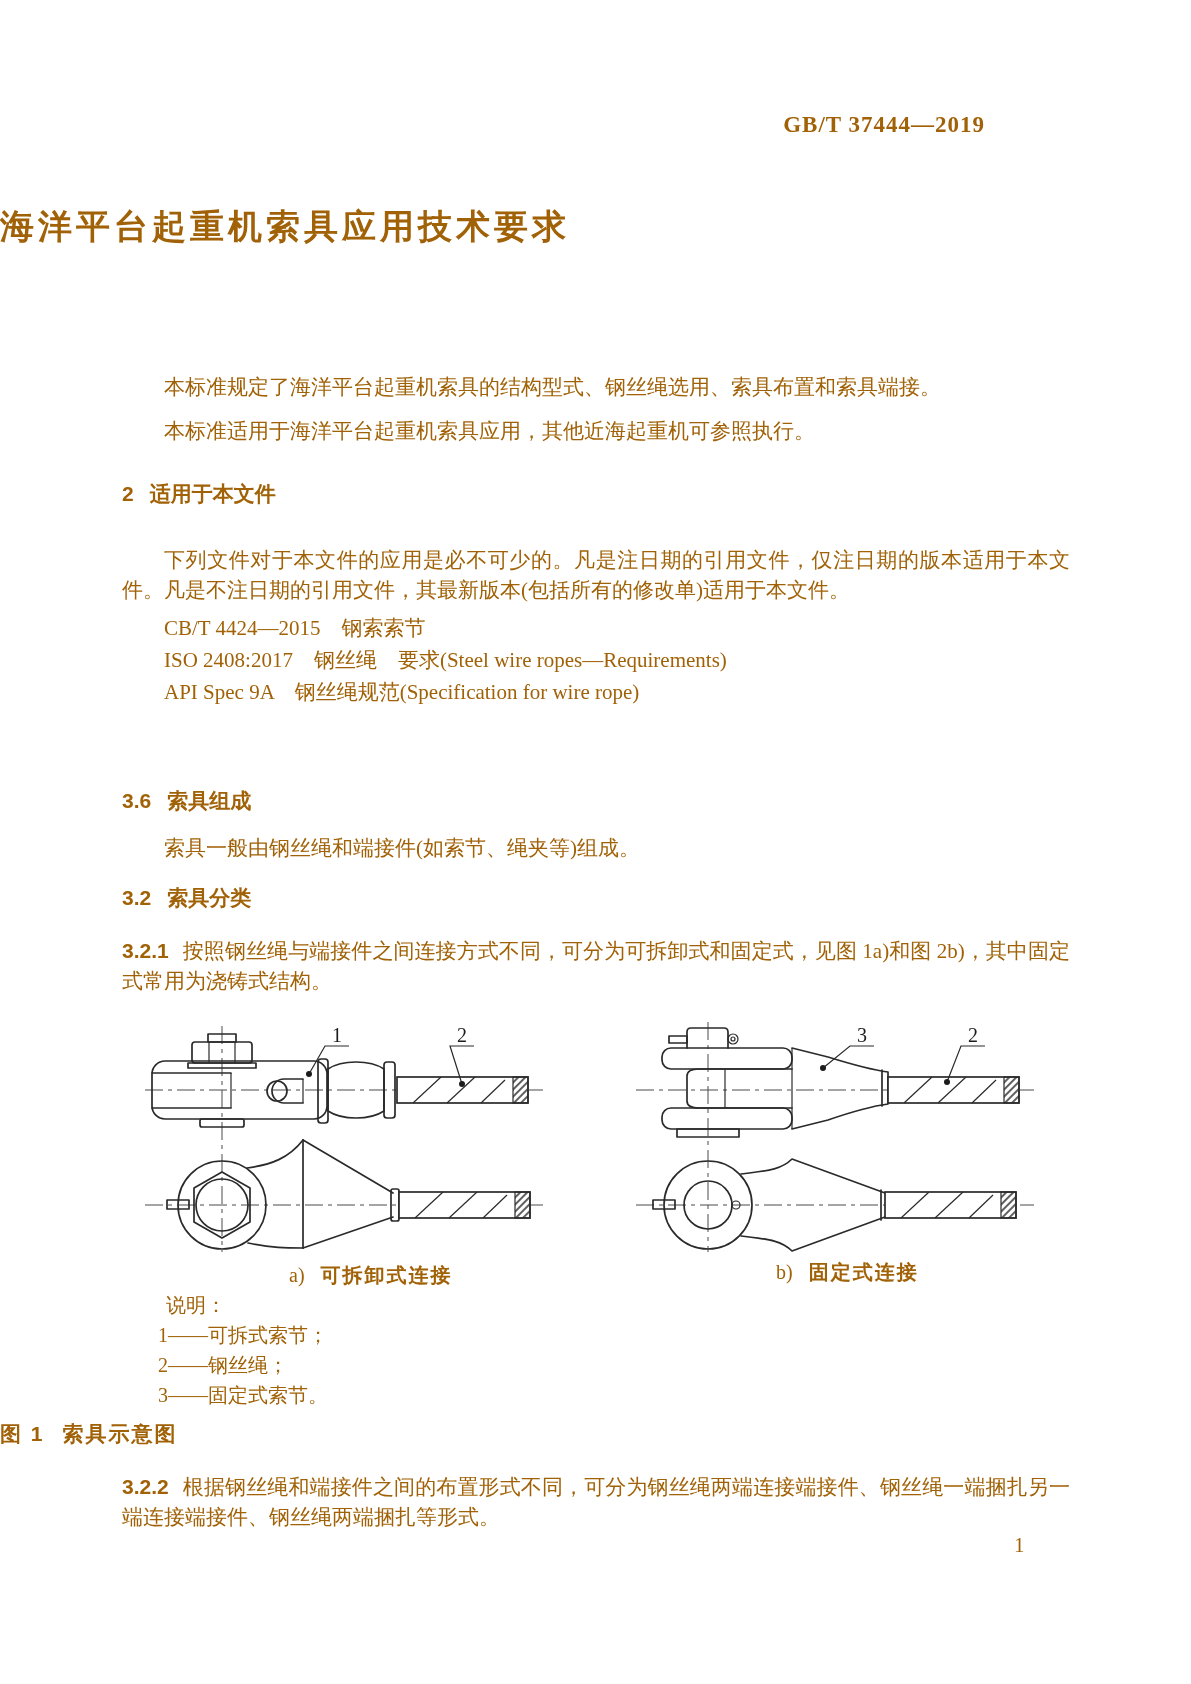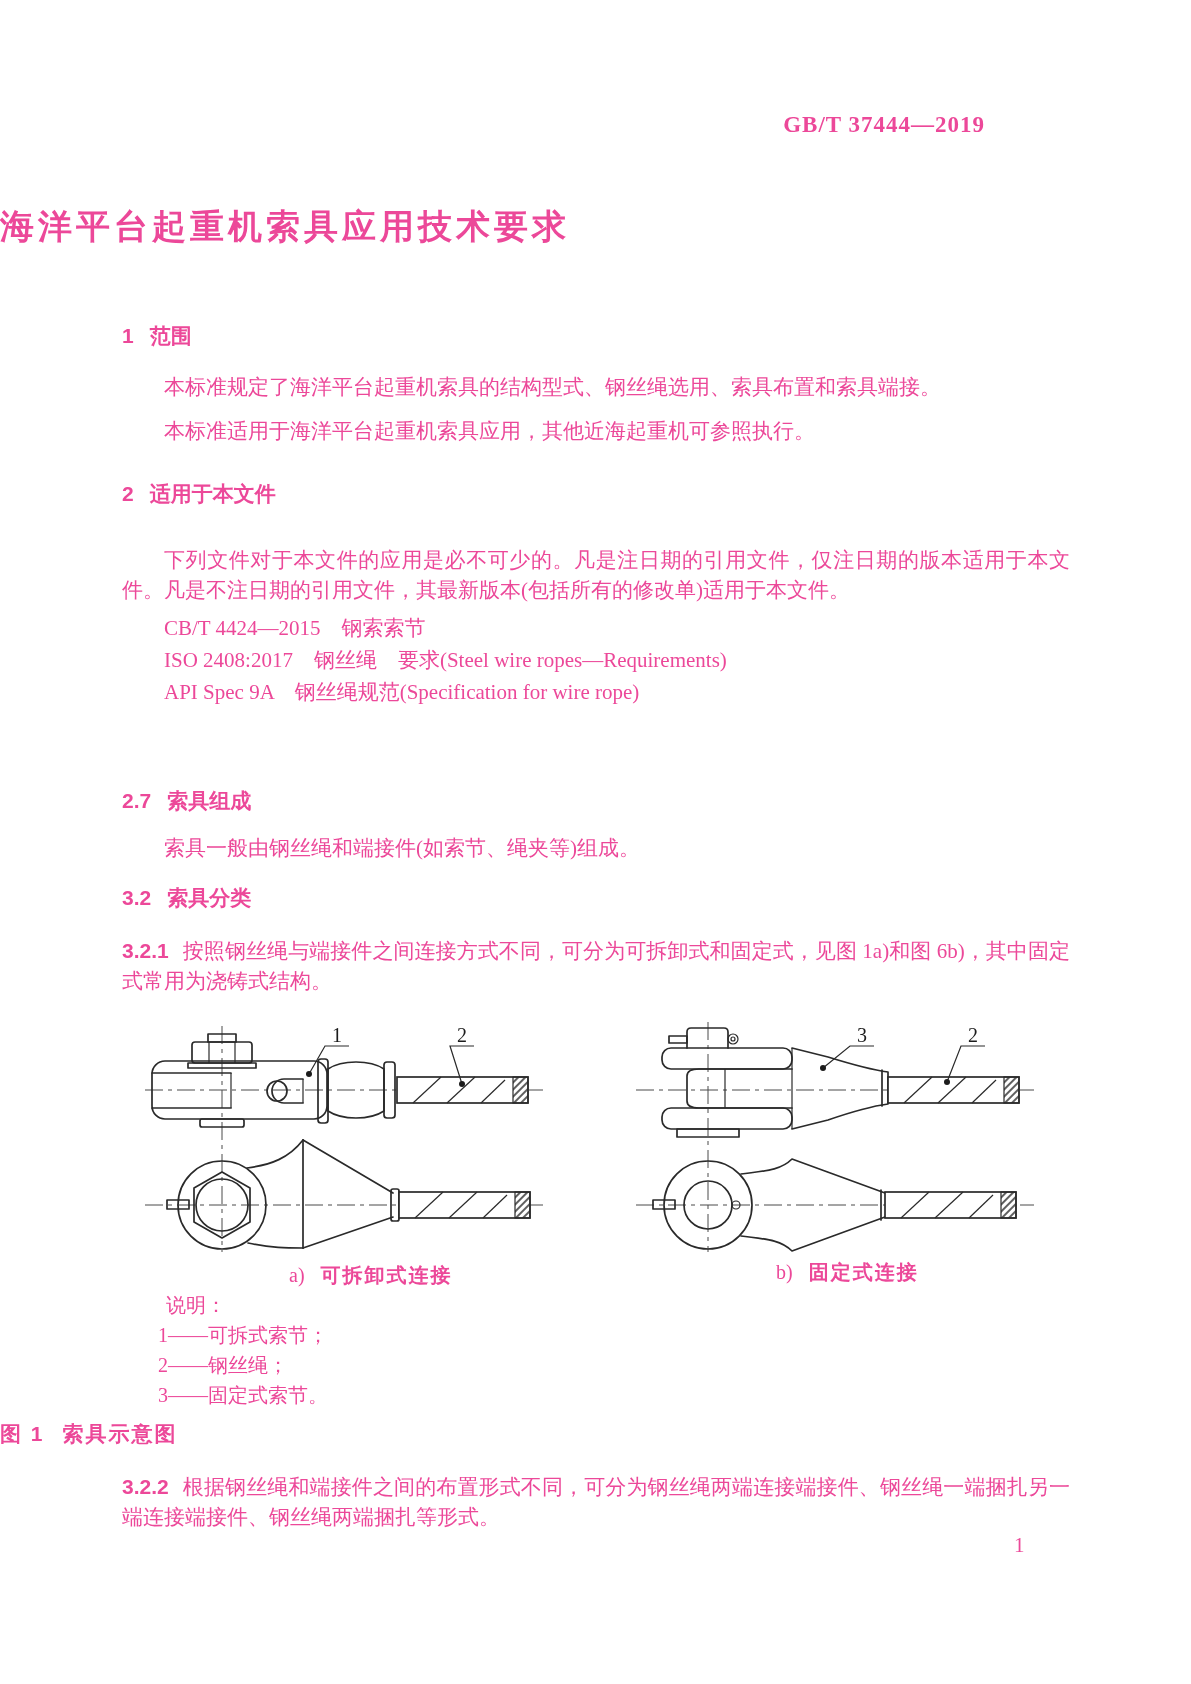--- a/index.html
+++ b/index.html
@@ -2,21 +2,21 @@
 <html><head>
 <meta charset="utf-8">
 <style>
   html,body{margin:0;padding:0;background:#888;}
   .page{
     position:relative;
     width:1191px;height:1684px;
     margin:0 auto;
     background:#ffffff;
     font-family:"Liberation Serif","DejaVu Serif",serif;
-    color:#ec4899;
+    color:#a16207;
     overflow:hidden;
   }
   .abs{position:absolute;}
   .std-num{
     top:112px;right:206px;
     font-weight:bold;font-size:23px;letter-spacing:1px;
     font-family:"Liberation Serif",serif;
   }
   .doc-title{
     top:204px;left:0;width:100%;
@@ -71,48 +71,45 @@
 </style>
 </head>
 <body>
 
 <div class="page">
 
   <div class="abs std-num">GB/T 37444—2019</div>
 
   <div class="abs doc-title">海洋平台起重机索具应用技术要求</div>
 
-  <div class="abs heading" style="top:322px;">
-    <span class="hnum">1</span><span>范围</span>
-  </div>
   <div class="abs body-par indent" style="top:372px;">本标准规定了海洋平台起重机索具的结构型式、钢丝绳选用、索具布置和索具端接。</div>
   <div class="abs body-par indent" style="top:416px;">本标准适用于海洋平台起重机索具应用，其他近海起重机可参照执行。</div>
 
   <div class="abs heading" style="top:480px;">
     <span class="hnum">2</span><span>适用于本文件</span>
   </div>
   <div class="abs body-par indent" style="top:545px;">下列文件对于本文件的应用是必不可少的。凡是注日期的引用文件，仅注日期的版本适用于本文件。凡是不注日期的引用文件，其最新版本(包括所有的修改单)适用于本文件。</div>
   <div class="abs refs" style="top:612px;">
     <div>CB/T 4424—2015　钢索索节</div>
     <div>ISO 2408:2017　钢丝绳　要求(Steel wire ropes—Requirements)</div>
     <div>API Spec 9A　钢丝绳规范(Specification for wire rope)</div>
   </div>
 
 
   <div class="abs heading" style="top:787px;">
-    <span class="hnum">2.7</span><span>索具组成</span>
+    <span class="hnum">3.6</span><span>索具组成</span>
   </div>
   <div class="abs body-par indent" style="top:833px;">索具一般由钢丝绳和端接件(如索节、绳夹等)组成。</div>
 
   <div class="abs heading" style="top:884px;">
     <span class="hnum">3.2</span><span>索具分类</span>
   </div>
 
   <div class="abs body-par hangnum" style="top:936px;">
-    <span class="hnum">3.2.1</span><span>按照钢丝绳与端接件之间连接方式不同，可分为可拆卸式和固定式，见图 1a)和图 6b)，其中固定式常用为浇铸式结构。</span>
+    <span class="hnum">3.2.1</span><span>按照钢丝绳与端接件之间连接方式不同，可分为可拆卸式和固定式，见图 1a)和图 2b)，其中固定式常用为浇铸式结构。</span>
   </div>
 
   <svg class="abs fig-wrap" viewBox="0 0 940 246">
     <defs>
       <pattern id="dh" width="5" height="5" patternUnits="userSpaceOnUse" patternTransform="rotate(45)">
         <line x1="1" y1="0" x2="1" y2="5" stroke="#2a2a2a" stroke-width="1.5"></line>
       </pattern>
       <g id="ropeDef">
         <rect x="0" y="0" width="131" height="26" fill="#ffffff" stroke="#2a2a2a" stroke-width="1.7"></rect>
         <line x1="16" y1="26" x2="44" y2="0" stroke="#2a2a2a" stroke-width="1.2"></line>

